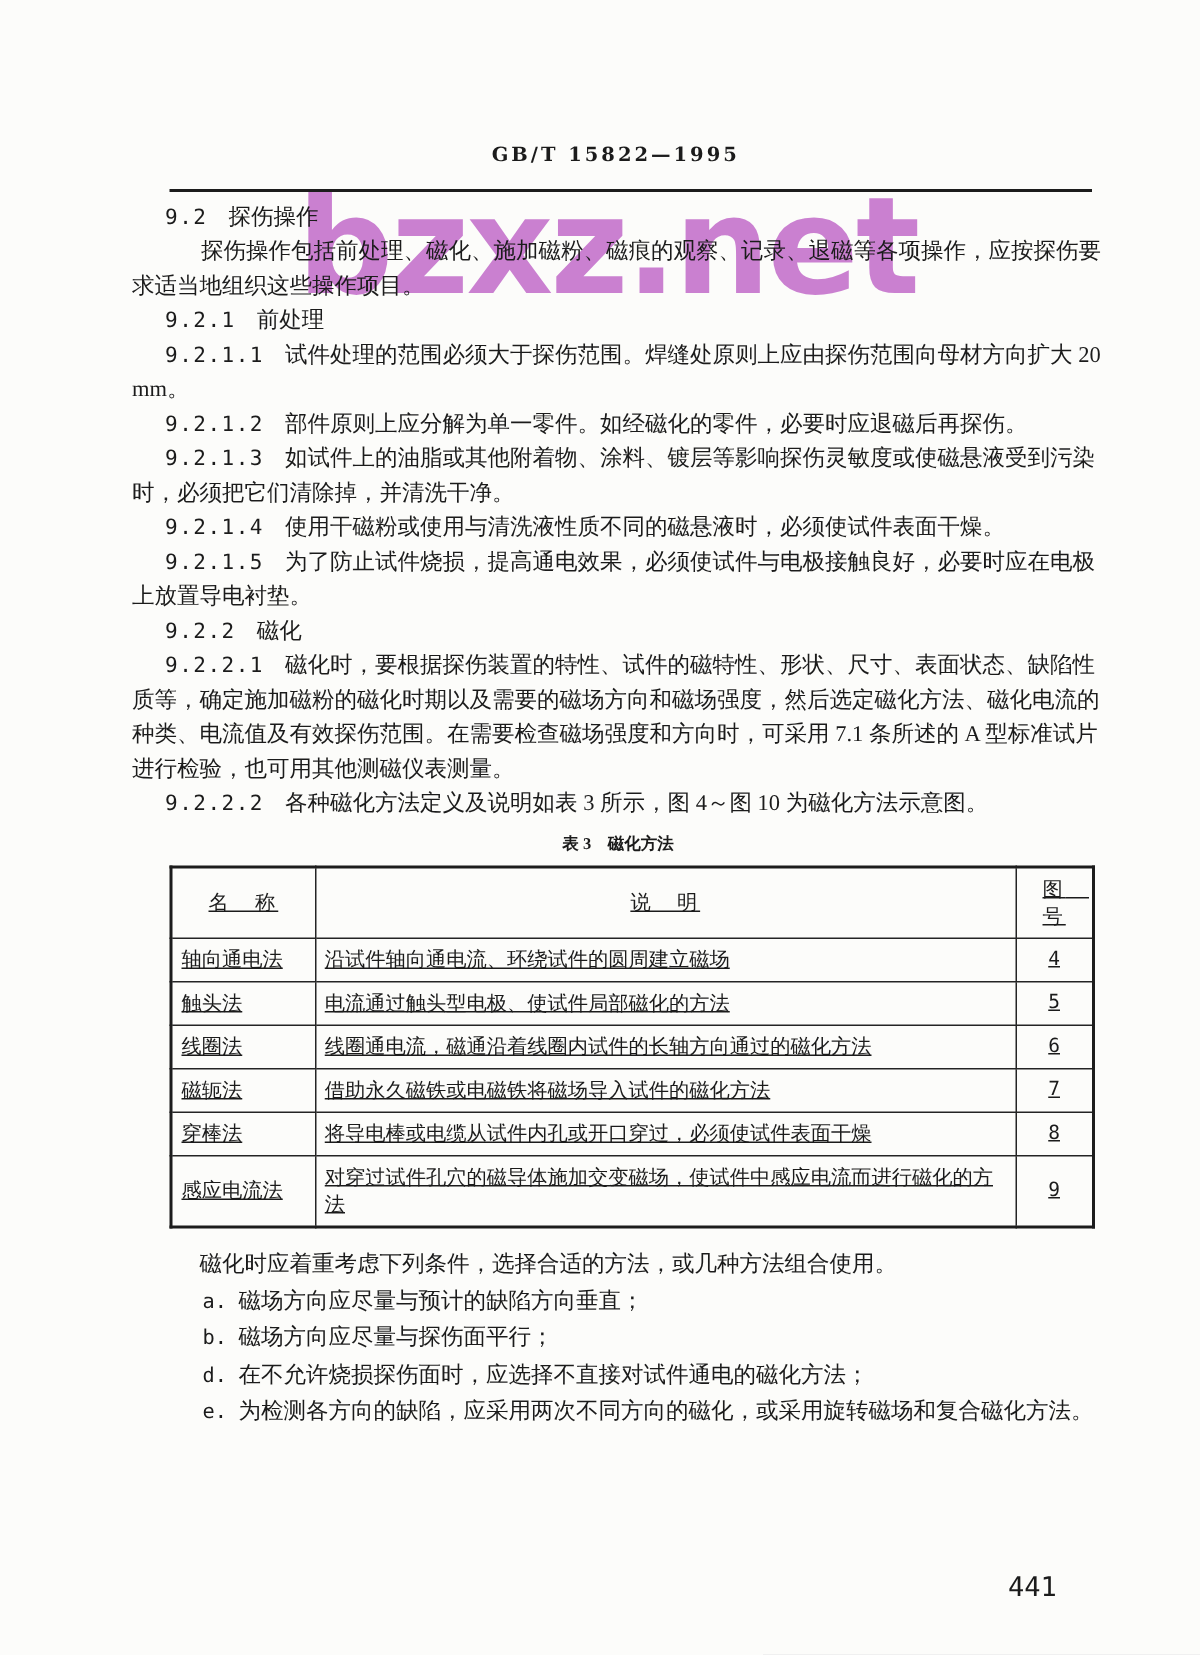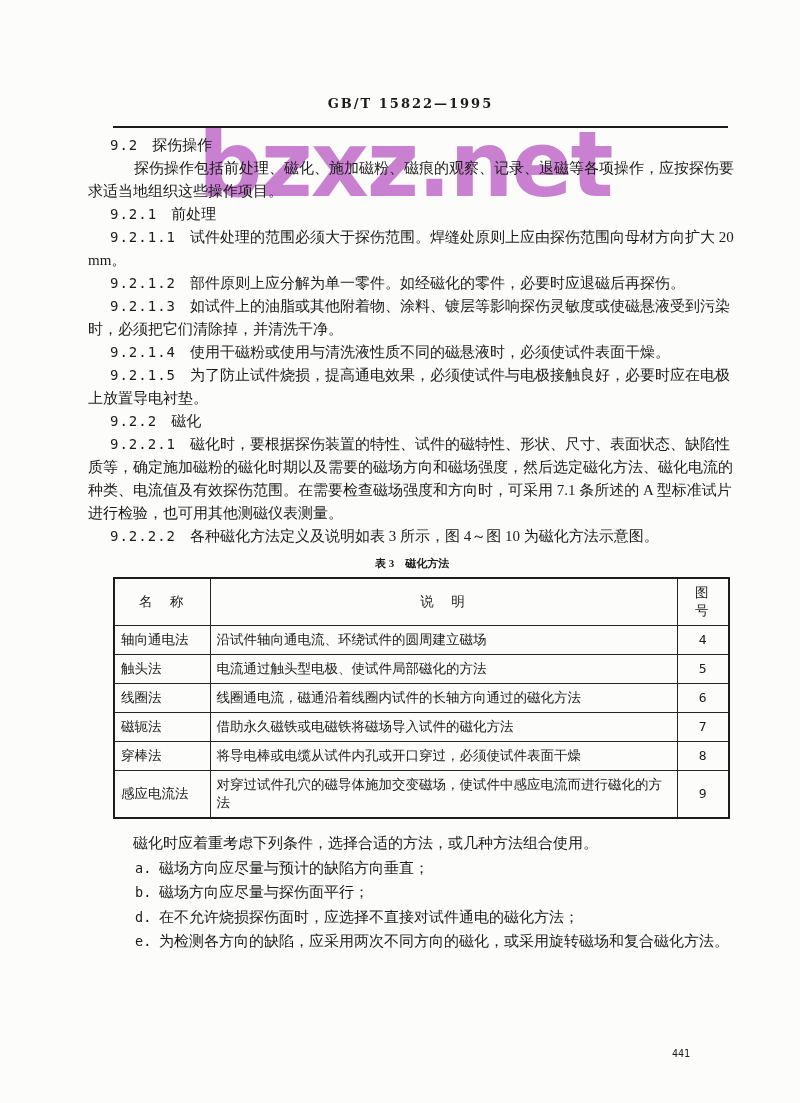--- a/index.html
+++ b/index.html
@@ -40,21 +40,21 @@
     font-family:"DejaVu Sans Mono","Liberation Mono",monospace;
     font-size:14px;letter-spacing:1px;margin-right:14px;
   }
   .table-caption{
     margin-top:4px;text-align:center;font-weight:bold;
     font-size:11px;line-height:22px;
   }
   table.mag-table{
     margin:3px 0 8px 25px;width:615px;
     border-collapse:collapse;table-layout:fixed;
-    font-size:13.5px;line-height:18px;
+    font-size:13.5px;line-height:18px;text-decoration:underline;
   }
   table.mag-table col.c-name{width:96px;}
   table.mag-table col.c-desc{width:467px;}
   table.mag-table col.c-fig{width:52px;}
   table.mag-table th,table.mag-table td{
     border:1.5px solid #242424;
     padding:5px 6px;
     font-weight:normal;
   }
   table.mag-table{border:2px solid #1c1c1c;}
@@ -66,21 +66,21 @@
   .notes p{margin:0;line-height:24.5px;}
   .notes .lead{text-indent:45px;}
   .note-item{padding-left:47px;}
   .note-label{
     display:inline-block;width:24px;
     font-family:"DejaVu Sans Mono","Liberation Mono",monospace;
     font-size:13.5px;
   }
   .page-number{
     position:absolute;left:672px;top:1048px;
-    font-size:10px;z-index:2;
+    font-size:18px;z-index:2;
     font-family:"DejaVu Sans Mono","Liberation Mono",monospace;
   }
 </style>
 </head>
 <body>
 
 <div class="page">
 
   <div class="watermark">bzxz.net</div>
 

